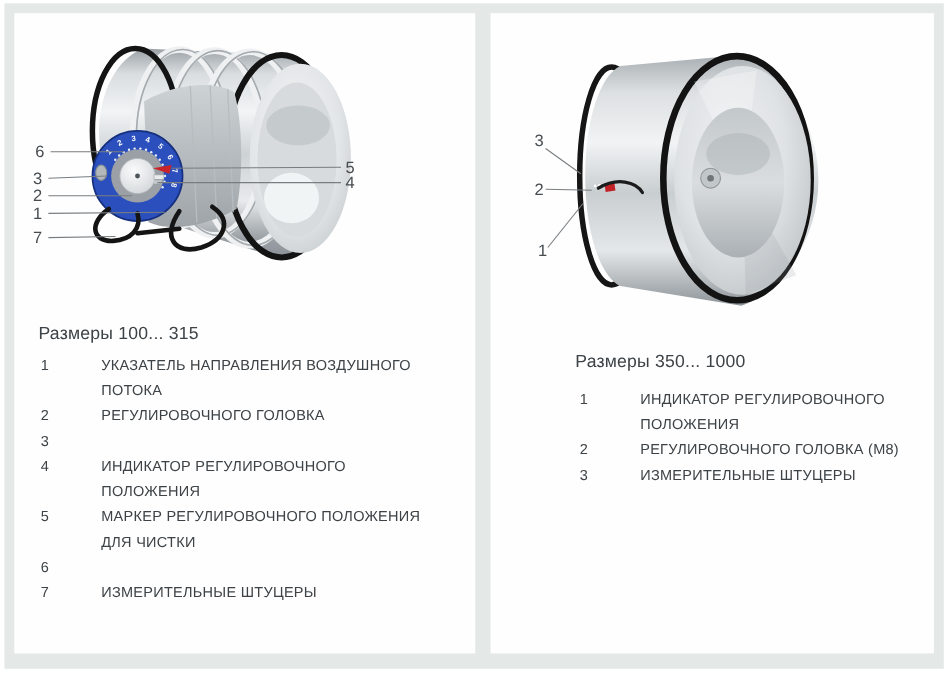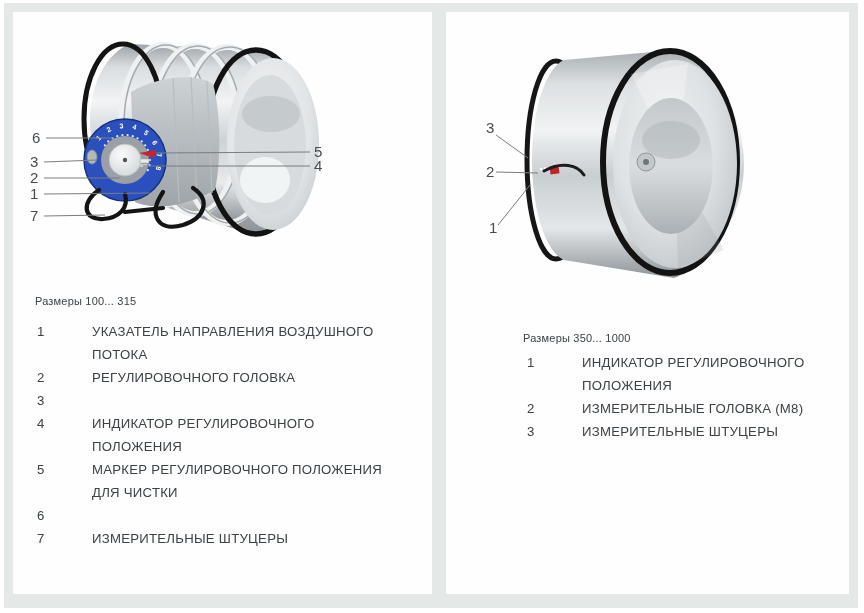--- a/index.html
+++ b/index.html
@@ -3,23 +3,23 @@
 <meta charset="utf-8">
 <style>
   html,body{margin:0;padding:0;background:#ffffff;}
   .page{position:relative;width:864px;height:613px;background:#ffffff;overflow:hidden;
         font-family:"Liberation Sans",sans-serif;}
   .frame{position:absolute;left:4px;top:3px;width:854px;height:605px;background:#e4e9e8;}
   .panel{position:absolute;background:#fefefe;}
   #panel-left{left:13px;top:12px;width:419px;height:582px;}
   #panel-right{left:446px;top:12px;width:403px;height:582px;}
   .illustration{position:absolute;left:0;top:10px;}
-  .size-label{position:absolute;font-size:11px;color:#3d4246;letter-spacing:.2px;}
+  .size-label{position:absolute;font-size:16px;color:#3d4246;letter-spacing:.2px;}
   #size-label-left{left:22px;top:283px;}
-  #size-label-right{left:77px;top:320px;}
+  #size-label-right{left:77px;top:309px;}
   .legend{position:absolute;font-size:13.2px;line-height:23px;color:#3d4246;letter-spacing:.25px;}
   #legend-left{left:24px;top:308px;width:392px;}
   #legend-right{left:81px;top:339px;width:318px;}
   .legend-row{display:flex;align-items:flex-start;}
   .legend-num{flex:0 0 55px;}
   .legend-text{flex:1;white-space:pre-line;}
   .callout-digit{font-size:15px;fill:#474c51;}
   .callout-line{stroke:#787d81;stroke-width:1;fill:none;}
   .dial-num{font-size:7px;font-weight:bold;fill:#ffffff;}
 </style>
@@ -249,21 +249,21 @@
     <div class="size-label" id="size-label-right">Размеры 350... 1000</div>
 
     <div class="legend" id="legend-right">
       <div class="legend-row">
         <div class="legend-num">1</div>
         <div class="legend-text">ИНДИКАТОР РЕГУЛИРОВОЧНОГО
 ПОЛОЖЕНИЯ</div>
       </div>
       <div class="legend-row">
         <div class="legend-num">2</div>
-        <div class="legend-text">ИЗМЕРИТЕЛЬНЫЕ ГОЛОВКА (М8)</div>
+        <div class="legend-text">РЕГУЛИРОВОЧНОГО ГОЛОВКА (М8)</div>
       </div>
       <div class="legend-row">
         <div class="legend-num">3</div>
         <div class="legend-text">ИЗМЕРИТЕЛЬНЫЕ ШТУЦЕРЫ</div>
       </div>
     </div>
   </div>
 </div>
 
 </body></html>

